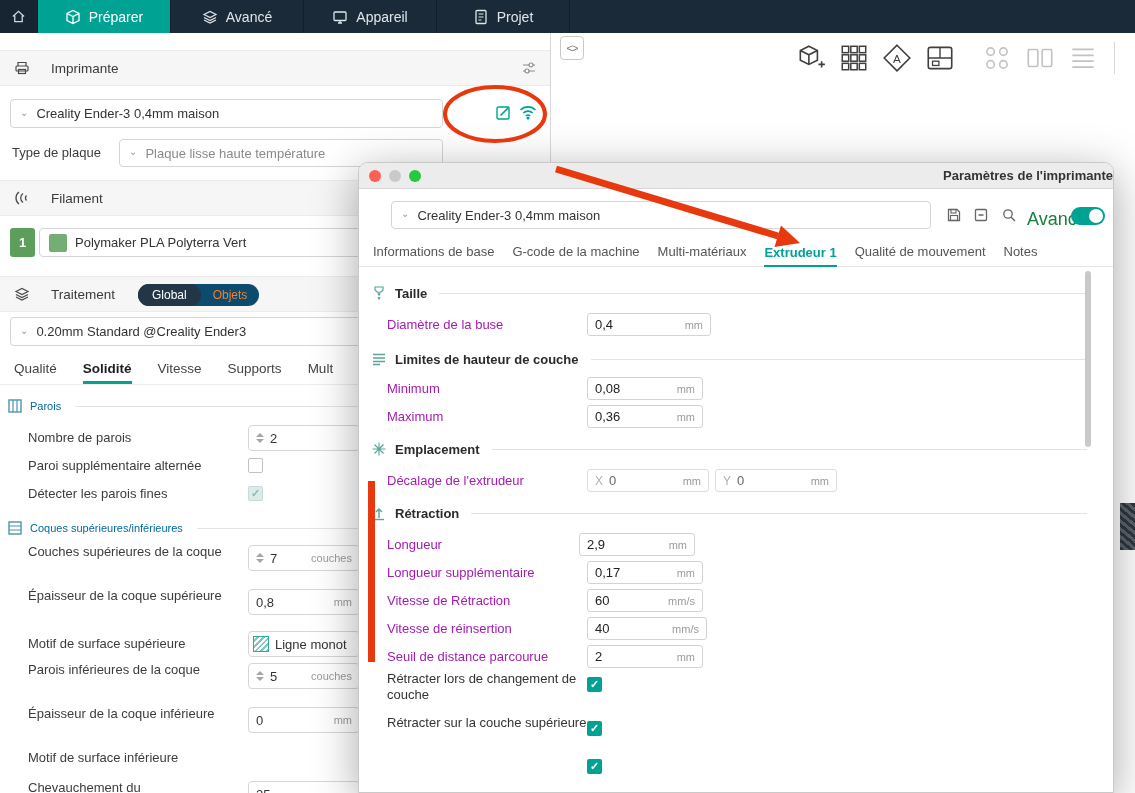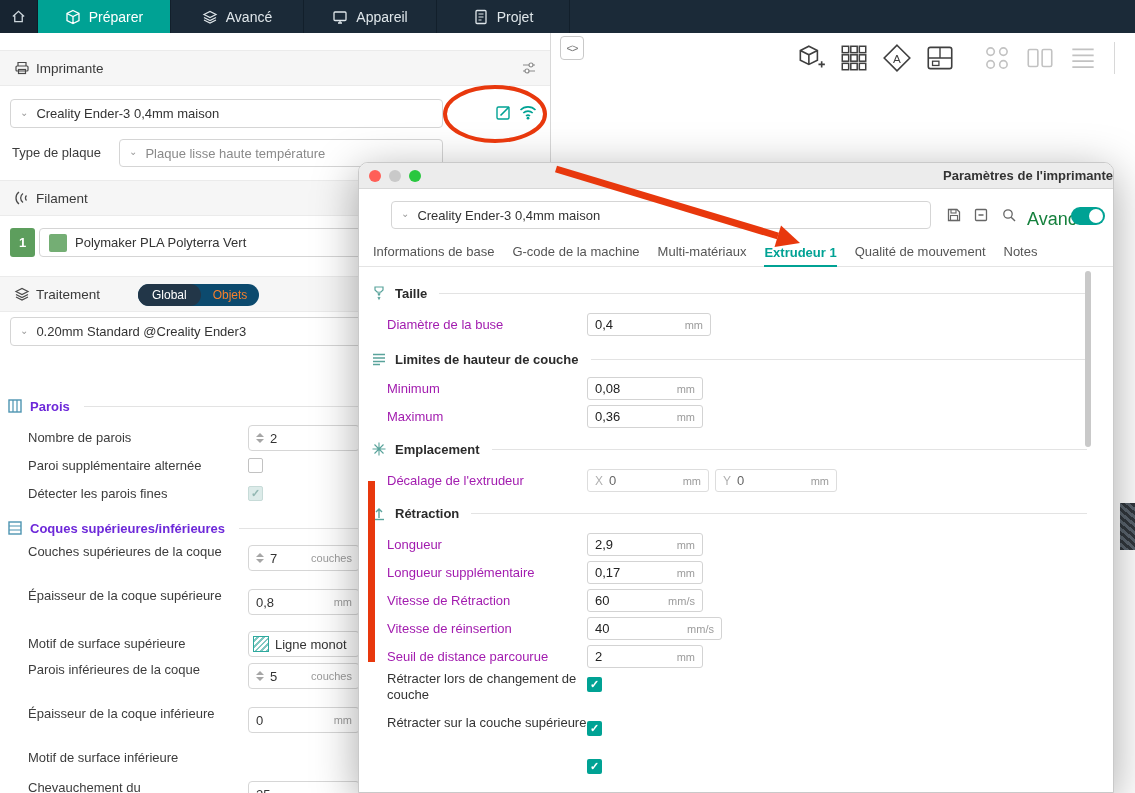--- a/index.html
+++ b/index.html
@@ -8,35 +8,35 @@
   svg{display:block}
 
   
   .topbar{position:absolute;left:0;top:0;width:1135px;height:33px;background:#1b2a38;display:flex;z-index:5}
   .home-btn{width:38px;display:flex;align-items:center;justify-content:center;background:#172431;border-right:1px solid #0f1b26;color:#cdd6dc;cursor:pointer}
   .top-tab{width:133px;display:flex;align-items:center;justify-content:center;gap:8px;color:#dfe6ea;font-size:14px;border-right:1px solid #121f2b;cursor:pointer}
   .top-tab.active{background:#00a294;color:#fff}
 
   
   .sidebar{position:absolute;left:0;top:33px;width:551px;height:760px;background:#fff;border-right:1px solid #d8d8d8;z-index:1;overflow:hidden}
-  .bar{position:absolute;left:0;width:551px;height:36px;background:#f6f6f6;border-top:1px solid #ebebeb;border-bottom:1px solid #ebebeb;display:flex;align-items:center;gap:6px;padding:0 14px}
+  .bar{position:absolute;left:0;width:551px;height:36px;background:#f6f6f6;border-top:1px solid #ebebeb;border-bottom:1px solid #ebebeb;display:flex;align-items:center;gap:21px;padding:0 14px}
   .bar .btitle{font-size:13.5px;color:#3a3a3a}
   .sel{position:absolute;border:1px solid #d5d5d5;border-radius:4px;background:#fff;display:flex;align-items:center;gap:8px;padding:0 9px;font-size:13px;color:#333;cursor:pointer}
   .caret{color:#9a9a9a;font-size:10px;line-height:1;transform:translateY(-1px)}
   .muted-text{color:#8a8a8a}
   .slot-badge{position:absolute;display:flex;align-items:center;justify-content:center;background:#5d9e5d;color:#fff;font-weight:bold;border-radius:3px;font-size:13px;cursor:pointer}
   .swatch{width:18px;height:18px;border-radius:2px;background:#74ae74}
   .pillgrp{position:absolute;left:138px;top:7px;height:22px;display:flex;background:#0c4a6e;border-radius:11px}
   .pill-g{padding:0 14px;background:#223648;color:#fff;border-radius:11px;font-size:12px;line-height:22px;cursor:pointer}
   .pill-o{padding:0 12px;color:#f57f2c;font-size:12px;line-height:22px;cursor:pointer}
   .ptabs{position:absolute;left:0;top:319px;width:551px;height:33px;display:flex;align-items:flex-end;gap:26px;padding-left:14px;border-bottom:1px solid #ececec}
   .ptab{font-size:13.5px;color:#444;padding-bottom:8px;cursor:pointer}
   .ptab.active{font-weight:bold;color:#1d1d1d;border-bottom:3px solid #00a294;padding-bottom:5px}
   .grp-hdr{position:absolute;left:8px;right:8px;display:flex;align-items:center;gap:8px;height:26px}
-  .grp-hdr .gtitle{font-weight:bold;font-size:13px;color:#6d28d9;white-space:nowrap}
+  .grp-hdr .gtitle{font-weight:normal;font-size:11px;color:#0369a1;white-space:nowrap}
   .grp-hdr .gline{flex:1;height:1px;background:#e3e3e3;margin-left:6px}
   .plbl{position:absolute;left:28px;font-size:13px;color:#3c3c3c;line-height:26px;white-space:nowrap}
   .plbl2{position:absolute;left:28px;font-size:13px;color:#3c3c3c;line-height:17px;width:205px}
   .ctl{position:absolute;left:248px;width:112px;height:26px;border:1px solid #d6d6d6;border-radius:4px;background:#fff;display:flex;align-items:center;font-size:13px;color:#333;padding:0 7px;gap:6px;cursor:text}
   .ctl .unit{margin-left:auto;color:#9b9b9b;font-size:11px;white-space:nowrap}
   .spinbtns{display:flex;flex-direction:column;gap:2px;cursor:pointer}
   .tri-up{width:0;height:0;border-left:4px solid transparent;border-right:4px solid transparent;border-bottom:4px solid #a6a6a6}
   .tri-down{width:0;height:0;border-left:4px solid transparent;border-right:4px solid transparent;border-top:4px solid #a6a6a6}
   .chk-empty{position:absolute;left:248px;width:15px;height:15px;border:1px solid #c2c2c2;border-radius:2px;background:#fff;cursor:pointer}
   .chk-muted{position:absolute;left:248px;width:15px;height:15px;border:1px solid #c7dbd8;border-radius:2px;background:#dcebe9;color:#93b8b3;font-size:11px;font-weight:bold;display:flex;align-items:center;justify-content:center;cursor:pointer}
@@ -262,20 +262,27 @@
       <span class="pill-g">Global</span>
       <span class="pill-o">Objets</span>
     </span>
   </div>
 
   <div class="sel" style="top:284px;left:10px;width:433px;height:29px">
     <span class="caret">⌄</span>
     <span>0.20mm Standard @Creality Ender3</span>
   </div>
 
+  <div class="ptabs">
+    <span class="ptab">Qualité</span>
+    <span class="ptab active">Solidité</span>
+    <span class="ptab">Vitesse</span>
+    <span class="ptab">Supports</span>
+    <span class="ptab">Mult</span>
+  </div>
 
   <div class="grp-hdr" style="top:360px">
     <span>
         <svg width="14" height="14" viewBox="0 0 14 14">
           <rect x="1" y="1" width="12" height="12" fill="none" stroke="#4d94b1" stroke-width="1.4"></rect>
           <path d="M5 1 V13 M9 1 V13" stroke="#4d94b1" stroke-width="1.2"></path>
         </svg>
       </span>
     <span class="gtitle">Parois</span>
     <span class="gline"></span>
@@ -468,39 +475,39 @@
         <svg width="16" height="16" viewBox="0 0 16 16">
           <path d="M8 13 V4 M5 7 L8 4 L11 7" fill="none" stroke="#59a39b" stroke-width="1.4"></path>
           <path d="M3 14.5 H13" stroke="#59a39b" stroke-width="1.4"></path>
         </svg>
       </span>
     <span class="t">Rétraction</span>
     <span class="ln"></span>
   </div>
 
   <div class="mlbl" style="top:370px">Longueur</div>
-  <div class="minp" style="left:228px;top:370px;width:116px">
+  <div class="minp" style="left:220px;top:370px;width:116px">
     <span>2,9</span>
     <span class="unit">mm</span>
   </div>
 
   <div class="mlbl" style="top:398px">Longueur supplémentaire</div>
   <div class="minp" style="left:228px;top:398px;width:116px">
     <span>0,17</span>
     <span class="unit">mm</span>
   </div>
 
   <div class="mlbl" style="top:426px">Vitesse de Rétraction</div>
   <div class="minp" style="left:228px;top:426px;width:116px">
     <span>60</span>
     <span class="unit">mm/s</span>
   </div>
 
   <div class="mlbl" style="top:454px">Vitesse de réinsertion</div>
-  <div class="minp" style="left:228px;top:454px;width:135px">
+  <div class="minp" style="left:228px;top:454px;width:120px">
     <span>40</span>
     <span class="unit">mm/s</span>
   </div>
 
   <div class="mlbl" style="top:482px">Seuil de distance parcourue</div>
   <div class="minp" style="left:228px;top:482px;width:116px">
     <span>2</span>
     <span class="unit">mm</span>
   </div>
 

